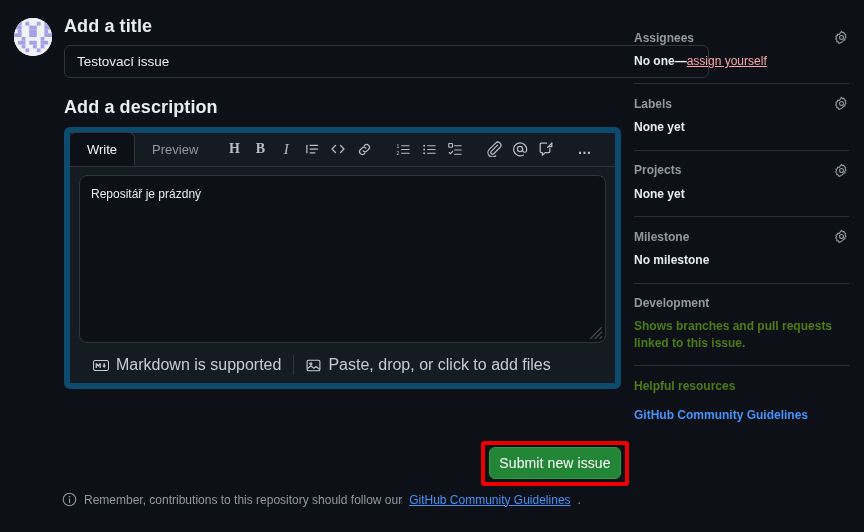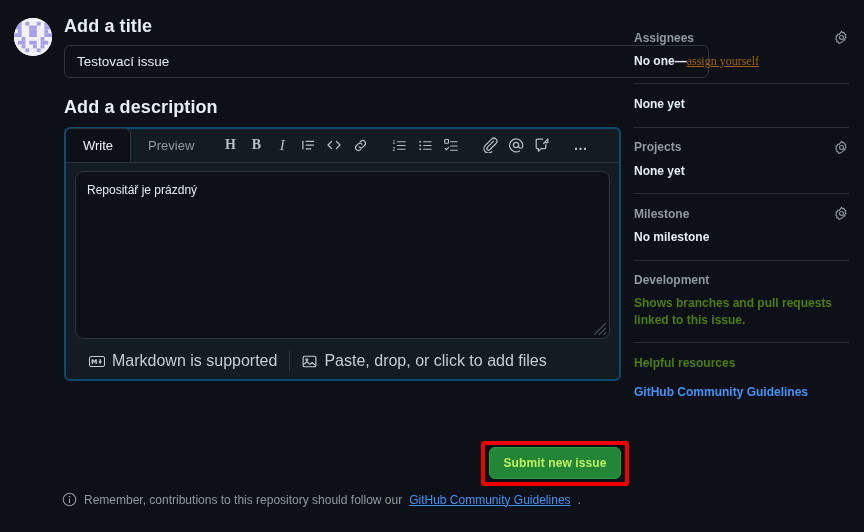--- a/index.html
+++ b/index.html
@@ -39,21 +39,21 @@
     padding: 0 12px;
     outline: none;
   }
 
   .desc-label { margin-top: 19px; }
 
   
   .editor {
     width: 557px;
     background: #151b23;
-    border: 2px solid #0c4a6e;
+    border: 6px solid #0c4a6e;
     border-radius: 6px;
     margin-top: 9px;
   }
   .editor-head {
     display: flex; align-items: flex-end;
     height: 34px;
     border-bottom: 1px solid #2f353d;
     padding-left: 0;
   }
   .tabs { display: flex; align-items: stretch; height: 34px; }
@@ -124,21 +124,21 @@
   .submit-highlight {
     position: absolute; left: 481px; top: 441px;
     width: 148px; height: 45px;
     border: 4px solid #ef0000; border-radius: 3px;
   }
   .submit-btn {
     position: absolute; left: 489px; top: 447px;
     width: 132px; height: 32px;
     background: #238636; border: 1px solid #2c9c45;
     border-radius: 6px;
-    color: #bef264; font-size: 12px; font-weight: bold;
+    color: #ffffff; font-size: 14px; font-weight: normal;
     font-family: "Liberation Sans", sans-serif;
     cursor: pointer; letter-spacing: .1px;
   }
 
   
   .footnote {
     position: absolute; left: 62px; top: 492px;
     display: flex; align-items: center; gap: 7px;
     font-size: 12px; color: #9198a1;
   }
@@ -149,21 +149,21 @@
   .side-sec { position: relative; }
   .side-head {
     display: flex; align-items: center; justify-content: space-between;
     font-size: 12px; color: #9198a1; font-weight: bold;
     padding-bottom: 8px;
   }
   .side-head .gear { color: #9198a1; cursor: pointer; display: flex; }
   .side-val {
     font-size: 12px; color: #e6edf3; font-weight: bold; line-height: 1.45;
   }
-  .side-link { color: #a16207; text-decoration: underline; font-weight: normal; font-family: Liberation Serif, serif; }
+  .side-link { color: #fca5a5; text-decoration: underline; font-weight: normal; }
   .side-divider { height: 1px; background: #2a3038; margin: 13px 0 12px 0; }
   .side-note { font-size: 12px; color: #4d7c0f; font-weight: bold; line-height: 1.45; }
   .res-link { color: #4493f8; text-decoration: none; font-size: 12px; font-weight: bold; }
 </style>
 </head>
 <body>
 
 <div class="page">
 
   <div class="avatar">
@@ -347,20 +347,29 @@
             <circle cx="8" cy="8" r="2.1"></circle>
             <path d="M8 1.3l.9 1.5 1.7-.4.4 1.7 1.6.6-.7 1.6.9 1.5-1.3 1.1.2 1.7-1.7.2-.8 1.6L7 13.6l-1.6.7-.8-1.6-1.7-.2.2-1.7-1.3-1.1.9-1.5-.7-1.6 1.6-.6.4-1.7 1.7.4z" stroke-linejoin="round"></path>
           </svg>
         </span>
       </div>
       <div class="side-val"><span>No one—</span><a class="side-link" href="#">assign yourself</a></div>
     </div>
     <div class="side-divider"></div>
 
     <div class="side-sec">
+      <div class="side-head">
+        <span>Labels</span>
+        <span class="gear">
+          <svg width="15" height="15" viewBox="0 0 16 16" fill="none" stroke="#9198a1" stroke-width="1.15">
+            <circle cx="8" cy="8" r="2.1"></circle>
+            <path d="M8 1.3l.9 1.5 1.7-.4.4 1.7 1.6.6-.7 1.6.9 1.5-1.3 1.1.2 1.7-1.7.2-.8 1.6L7 13.6l-1.6.7-.8-1.6-1.7-.2.2-1.7-1.3-1.1.9-1.5-.7-1.6 1.6-.6.4-1.7 1.7.4z" stroke-linejoin="round"></path>
+          </svg>
+        </span>
+      </div>
       <div class="side-val">None yet</div>
     </div>
     <div class="side-divider"></div>
 
     <div class="side-sec">
       <div class="side-head">
         <span>Projects</span>
         <span class="gear">
           <svg width="15" height="15" viewBox="0 0 16 16" fill="none" stroke="#9198a1" stroke-width="1.15">
             <circle cx="8" cy="8" r="2.1"></circle>

